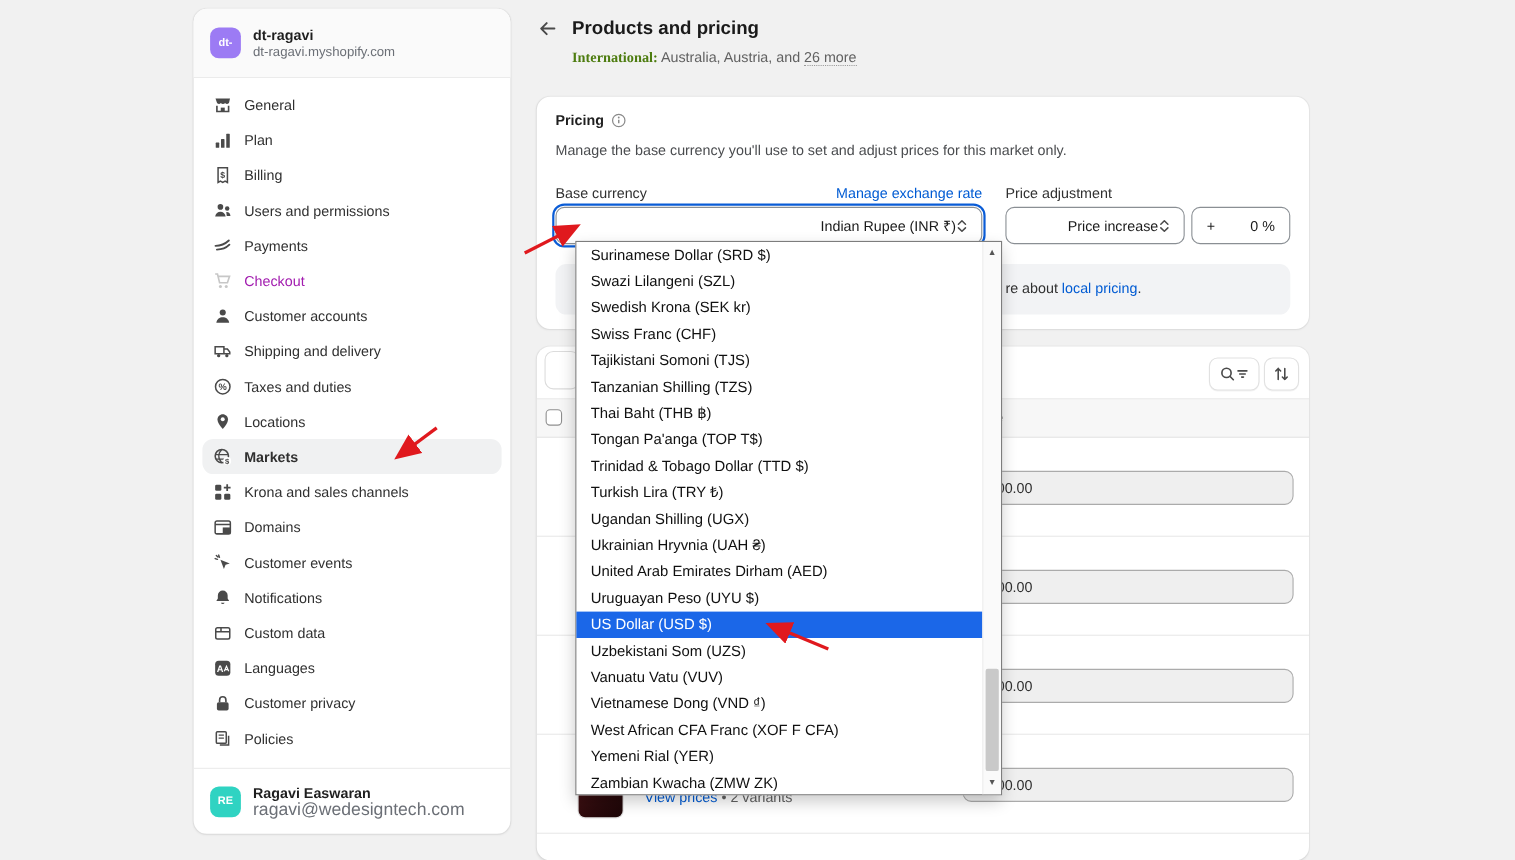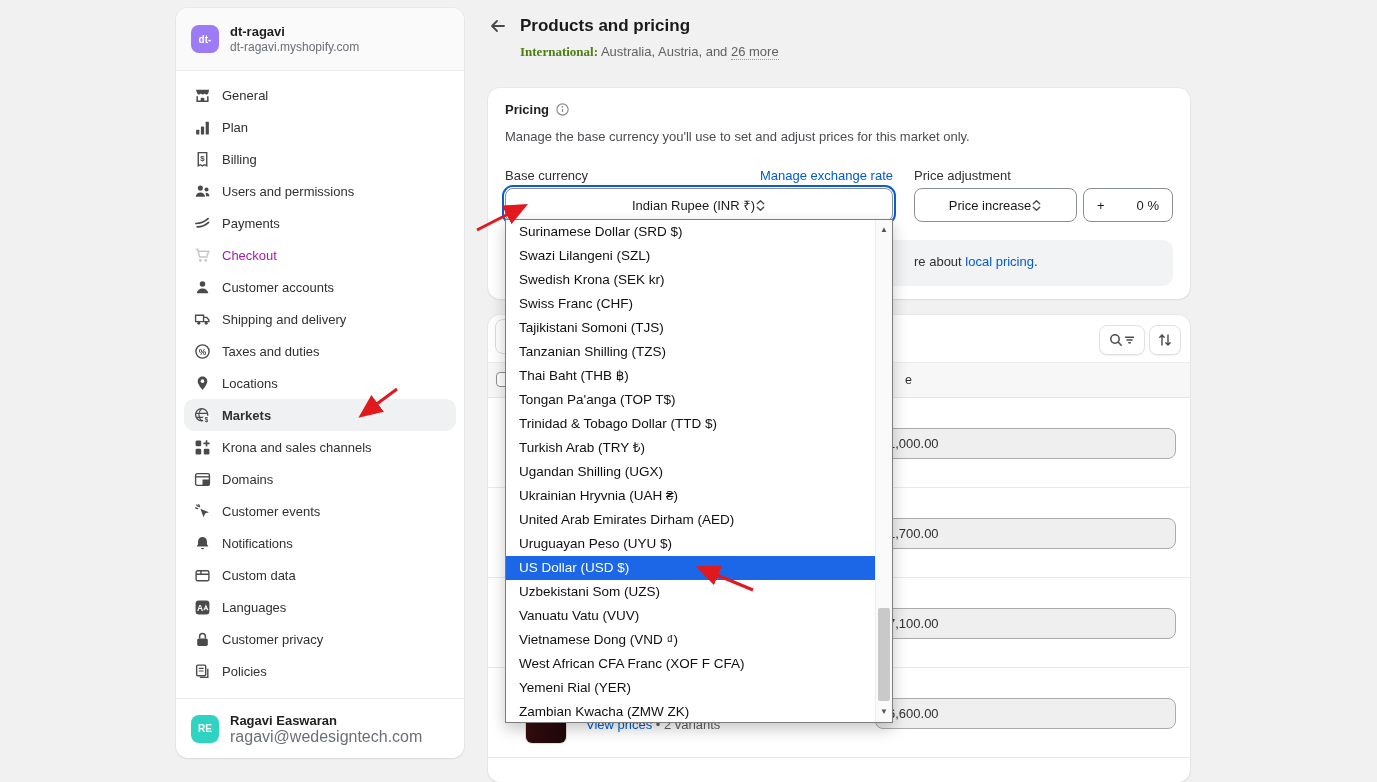--- a/index.html
+++ b/index.html
@@ -45,21 +45,21 @@
   .card-pricing{top:88px;height:211px;}
   .pc-title{position:absolute;left:17px;top:14px;font-size:13px;font-weight:650;color:#1f1f1f;
     display:flex;align-items:center;gap:6px;}
   .pc-title .icon{width:15px;height:15px;display:flex;cursor:pointer;}
   .pc-desc{position:absolute;left:17px;top:41px;font-size:13px;color:#4a4c4f;}
   .fld-label{position:absolute;font-size:13px;color:#303030;}
   .link{color:#005bd3;cursor:pointer;text-decoration:none;}
   .link.u{}
   .selectbox{position:absolute;height:34px;background:#fff;border:1px solid #8a8f94;border-radius:8px;
     box-sizing:border-box;display:flex;align-items:center;font-size:13px;color:#1a1a1a;
-    padding:0 12px;cursor:pointer;justify-content:center;}
+    padding:0 12px;cursor:pointer;justify-content:flex-end;}
   .selectbox .ud{width:11px;height:13px;flex:none;display:flex;}
   .focus-ring{outline:2px solid #0a5cd6;outline-offset:1px;}
   .pct-input{position:absolute;height:34px;border:1px solid #8a8f94;border-radius:8px;box-sizing:border-box;
     background:#fff;display:flex;align-items:center;justify-content:space-between;padding:0 13px;
     font-size:13px;color:#1a1a1a;cursor:text;}
   .banner{position:absolute;left:17px;top:152px;width:668px;height:46px;background:#f2f3f5;border-radius:10px;}
   .banner-text{position:absolute;left:409px;top:14px;font-size:13px;color:#303030;}
   
   .card-products{top:315px;height:467px;overflow:hidden;}
   .partial-pill{position:absolute;left:7px;top:4px;width:32px;height:35px;border:1px solid #dcdcdc;
@@ -73,21 +73,21 @@
   .th-price{position:absolute;left:417px;top:10px;font-size:12.5px;color:#303030;}
   .t-row{position:absolute;left:0;width:702px;height:90px;border-bottom:1px solid #e9e9e9;box-sizing:border-box;}
   .price-input{position:absolute;left:387px;top:30px;width:301px;height:31px;box-sizing:border-box;
     background:#efefef;border:1px solid #ababab;border-radius:8px;font-size:13px;color:#303030;
     line-height:29px;padding-left:12px;cursor:text;}
   .prod-thumb{position:absolute;left:38px;top:35px;width:40px;height:40px;border-radius:6px;
     background:linear-gradient(135deg,#4a1316 0%,#2b0a0c 60%,#1c0607 100%);
     box-shadow:0 0 0 1px rgba(0,0,0,.12);}
   .prod-line{position:absolute;left:98px;top:49px;font-size:13px;color:#616161;}
   
-  .dropdown{position:absolute;left:505px;top:219px;width:388px;height:504px;background:#fff;
+  .dropdown{position:absolute;left:523px;top:219px;width:388px;height:504px;background:#fff;
     border:1px solid #7d7d7d;box-sizing:border-box;z-index:50;box-shadow:0 6px 14px rgba(0,0,0,.22);}
   .dd-item{height:24px;line-height:24px;padding-left:13px;padding-right:20px;font-size:13.5px;color:#101010;
     white-space:nowrap;overflow:hidden;cursor:default;}
   .dd-item.sel{color:#fff;}
   .dd-scroll{position:absolute;right:0;top:0;width:17px;height:100%;background:#fafafa;
     border-left:1px solid #ededed;box-sizing:border-box;}
   .dd-arrow{position:absolute;left:0;width:16px;height:16px;text-align:center;font-size:8px;color:#555;
     line-height:16px;cursor:pointer;user-select:none;}
   .dd-thumb{position:absolute;left:2px;width:12px;background:#c9c9c9;border-radius:2px;cursor:grab;}
   
@@ -402,21 +402,21 @@
   <div id="dropdown-items">
       <div class="dd-item">Surinamese Dollar (SRD $)</div>
       <div class="dd-item">Swazi Lilangeni (SZL)</div>
       <div class="dd-item">Swedish Krona (SEK kr)</div>
       <div class="dd-item">Swiss Franc (CHF)</div>
       <div class="dd-item">Tajikistani Somoni (TJS)</div>
       <div class="dd-item">Tanzanian Shilling (TZS)</div>
       <div class="dd-item">Thai Baht (THB ฿)</div>
       <div class="dd-item">Tongan Pa'anga (TOP T$)</div>
       <div class="dd-item">Trinidad &amp; Tobago Dollar (TTD $)</div>
-      <div class="dd-item">Turkish Arab (TRY ₺)</div>
+      <div class="dd-item">Turkish Lira (TRY ₺)</div>
       <div class="dd-item">Ugandan Shilling (UGX)</div>
       <div class="dd-item">Ukrainian Hryvnia (UAH ₴)</div>
       <div class="dd-item">United Arab Emirates Dirham (AED)</div>
       <div class="dd-item">Uruguayan Peso (UYU $)</div>
       <div class="dd-item sel" style="background: rgb(27, 103, 232);">US Dollar (USD $)</div>
       <div class="dd-item">Uzbekistani Som (UZS)</div>
       <div class="dd-item">Vanuatu Vatu (VUV)</div>
       <div class="dd-item">Vietnamese Dong (VND ₫)</div>
       <div class="dd-item">West African CFA Franc (XOF F CFA)</div>
       <div class="dd-item">Yemeni Rial (YER)</div>

